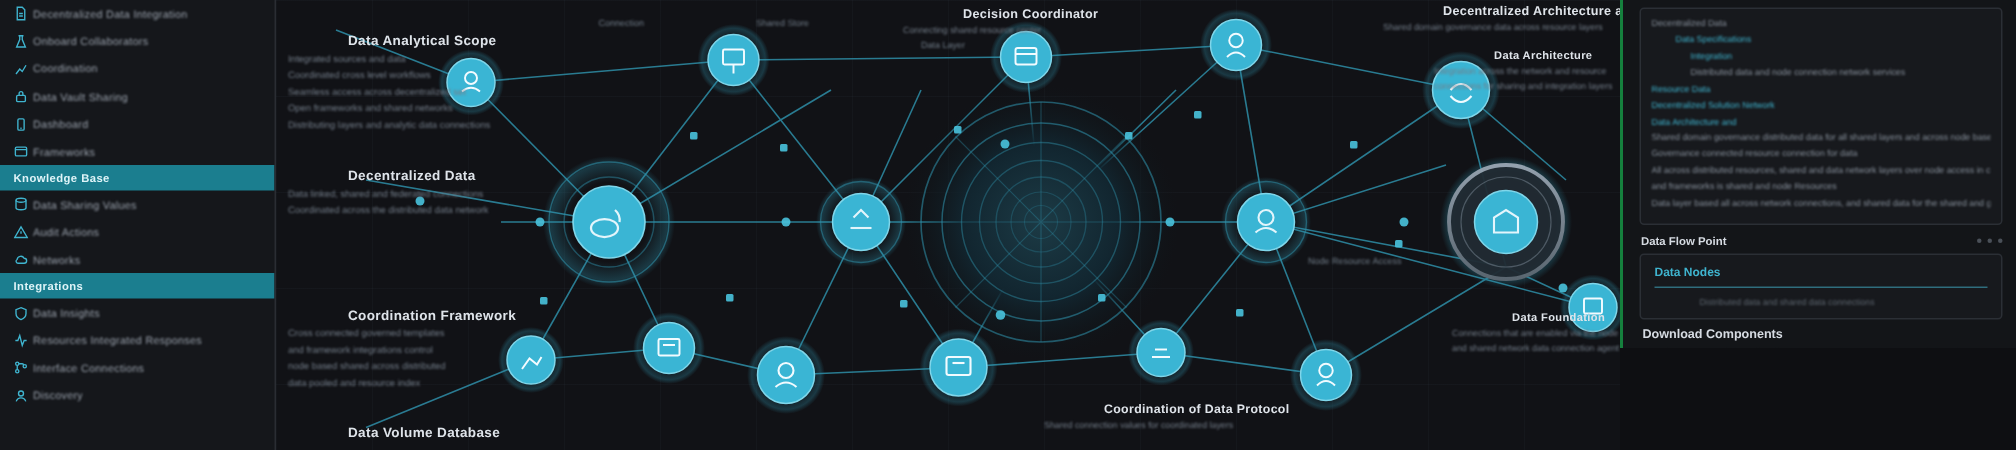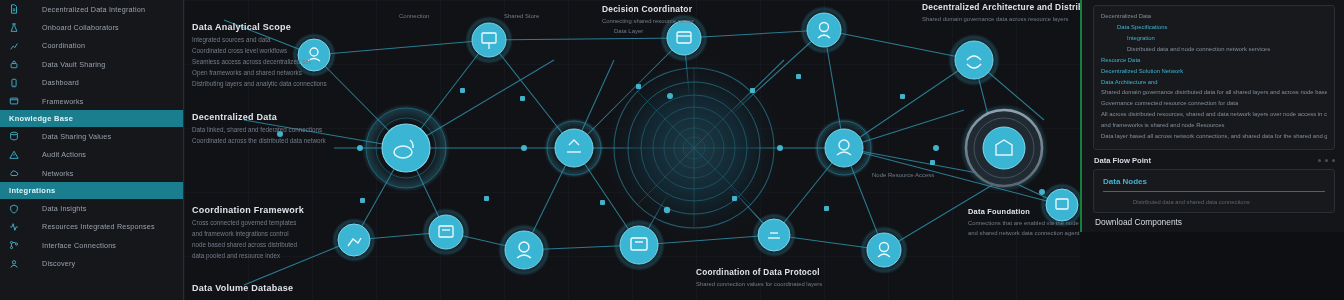--- a/index.html
+++ b/index.html
@@ -21,21 +21,21 @@
   .sb-section {
     background:#1b7e8f;
     color:#dff4f8;
     font-size:7.5px; font-weight:bold;
     letter-spacing:.3px;
     padding:4px 9px 4px 9px;
     filter:blur(.45px);
     white-space:nowrap; overflow:hidden;
   }
   .sb-item {
-    display:flex; align-items:center; gap:23px;
+    display:flex; align-items:center; gap:3px;
     padding:4.2px 9px;
     white-space:nowrap; overflow:hidden;
   }
   .sb-ico { width:10px; height:10px; flex:0 0 10px; display:block; }
   .sb-label {
     font-size:7.2px; color:#9aa2ad; letter-spacing:.2px;
     filter:blur(.55px); white-space:nowrap; overflow:hidden;
   }
 
   
@@ -47,20 +47,21 @@
       #111216;
     overflow:hidden;
   }
   .canvas svg.net { position:absolute; inset:0; width:100%; height:100%; }
 
   .ann { position:absolute; pointer-events:none; }
   .ann .ttl {
     font-size:9px; font-weight:bold; color:#dfe4ea;
     letter-spacing:.25px; filter:blur(.5px); white-space:nowrap;
     margin-bottom:2px;
+    margin-left:40px;
   }
   .ann .sub {
     font-size:6.3px; color:#737d89; line-height:1.75;
     filter:blur(.62px); max-width:168px;
   }
   .ann.small .ttl { font-size:7.4px; }
   .ann.small .sub { font-size:5.9px; max-width:140px; }
   .edge-tag {
     position:absolute; font-size:6px; color:#6f7b87;
     filter:blur(.6px); white-space:nowrap; pointer-events:none;
@@ -90,21 +91,21 @@
   .rp-dots { display:flex; gap:4px; align-items:center; filter:blur(.5px); }
   .rp-dot { width:3px; height:3px; border-radius:50%; background:#4a5058; display:block; }
   .rp-sub {
     background:#17191d; border:1px solid #2b2f35; border-radius:3px;
     padding:7px 9px;
   }
   .rp-sub-title { font-size:8px; font-weight:bold; color:#3fb4cf; filter:blur(.5px); margin-bottom:5px; }
   .rp-rule { height:1px; background:#2f6d7d; margin:0 0 7px 0; }
   .rp-faint { font-size:5.8px; color:#5d666f; filter:blur(.7px); padding-left:30px; }
   .rp-sec2 { margin-top:4px; }
-  .rp-sec2-title { font-size:8.4px; font-weight:normal; color:#d6dbe2; filter:blur(.5px); margin:3px 0 4px 2px; }
+  .rp-sec2-title { font-size:8.4px; font-weight:bold; color:#d6dbe2; filter:blur(.5px); margin:3px 0 4px 2px; }
   .rp-bullet { display:flex; gap:5px; align-items:flex-start; margin-bottom:2px; }
   .rp-bico { width:7px; height:7px; flex:0 0 7px; margin-top:1px; }
   .rp-btext { font-size:5.7px; line-height:1.85; color:#7d868f; filter:blur(.62px); }
 </style>
 </head>
 <body>
 
 <div class="app">
 
   <nav class="sidebar" id="sidebar">
@@ -467,20 +468,27 @@
       </div>
     </div>
 
     <div class="ann small" style="left:738px; top:2px;">
       <div class="ttl" style="font-size:8.4px;">Decentralized Architecture and Distribution</div>
       <div class="sub" style="max-width:160px;">
         <div>Shared domain governance data across resource layers</div>
       </div>
     </div>
 
+    <div class="ann small" style="left:772px; top:32px;">
+      <div class="ttl">Data Architecture</div>
+      <div class="sub">
+        <div>Integration across the network and resource</div>
+        <div>connections for sharing and integration layers</div>
+      </div>
+    </div>
 
     <div class="ann small" style="left:784px; top:207px;">
       <div class="ttl">Data Foundation</div>
       <div class="sub">
         <div>Connections that are enabled via the node</div>
         <div>and shared network data connection agent</div>
       </div>
     </div>
 
     <div class="ann small" style="left:512px; top:268px;">

